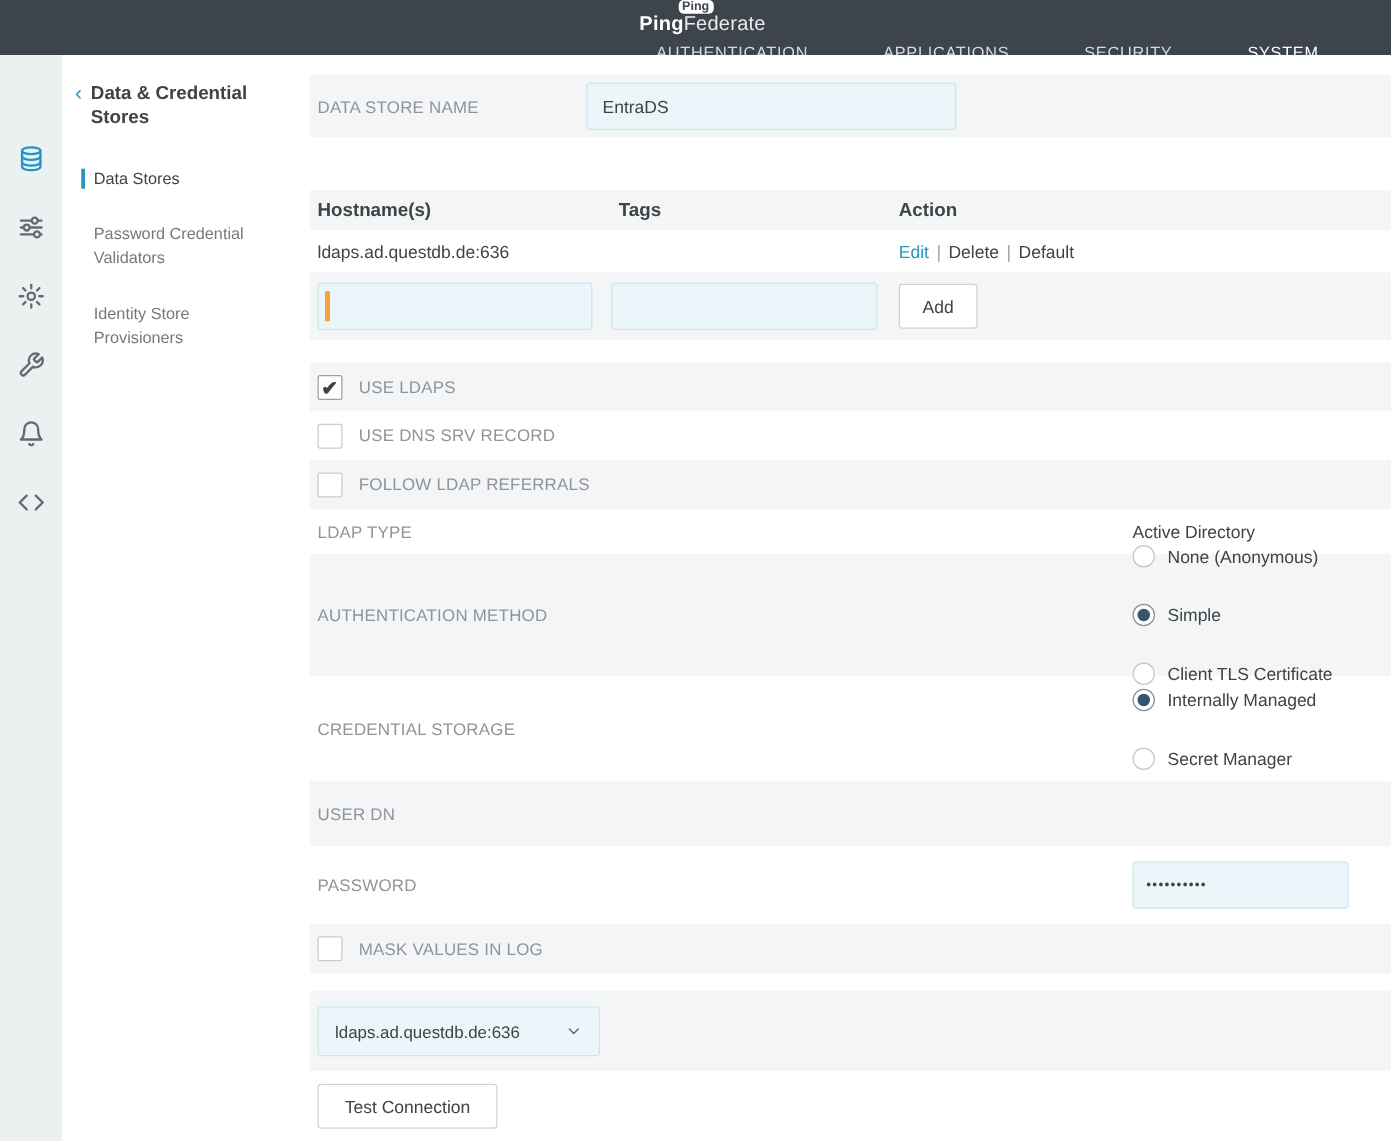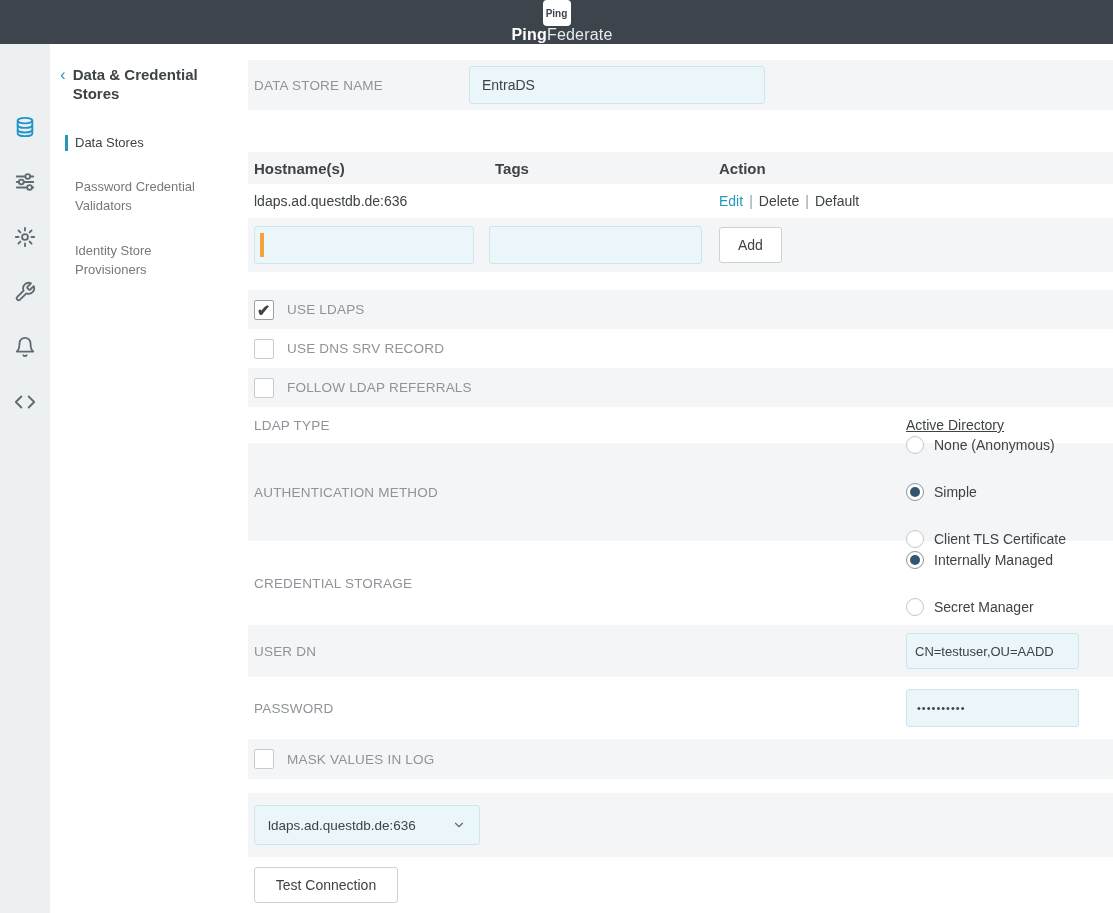--- a/index.html
+++ b/index.html
@@ -39,21 +39,21 @@
   .main { flex:1; background:#fff; padding-left:15px; overflow:hidden; }
   .row { display:flex; align-items:center; padding-left:6px; }
   .band { background:#f4f5f6; }
   .h32{height:32px}.h34{height:34px}.h36{height:36px}.h39{height:39px}.h40{height:40px}
   .h50{height:50px}.h52{height:52px}.h54{height:54px}.h62{height:62px}.h64{height:64px}
   .h84{height:84px}.h98{height:98px}
   .spacer14{height:14px}.spacer16{height:16px}.spacer18{height:18px}.spacer42{height:42px}
   .w173{width:173px}.w213{width:213px}.w215{width:215px}.w220{width:220px}.w296{width:296px}.w652{width:652px}
 
   .field-label { color:#8e9499; font-size:13.5px; letter-spacing:.2px; flex:none; }
-  .value { font-size:14px; color:#3e4346;text-decoration:underline; }
+  .value { font-size:14px; color:#3e4346; }
 
   .text-input { background:#eaf6f9; border:1px solid #cde6ec; border-radius:3px; height:38px; padding:0 12px;
                 font-size:14px; color:#3e4346; font-family:"Liberation Sans", sans-serif; outline:none; }
   .text-input.small { height:36px; font-size:13px; padding:0 8px; }
   .text-input.dots { font-size:11px; letter-spacing:1px; padding:0 10px; }
   .input-wrap { position:relative; display:inline-block; }
   .input-wrap .text-input { width:100%; }
   .caret { position:absolute; left:6px; top:7px; width:4px; height:24px; background:#f2a33b; }
 
   .btn { background:#fff; border:1px solid #cfd2d3; border-radius:3px; height:36px; padding:0 18px;
@@ -95,20 +95,26 @@
 </head>
 <body>
 
 <header class="topbar">
   <div class="logo-box">
     <span>Ping</span>
   </div>
   <div class="brand">
     <span>Ping</span><span class="light">Federate</span>
   </div>
+  <nav class="topnav">
+    <div class="nav-item">AUTHENTICATION</div>
+    <div class="nav-item">APPLICATIONS</div>
+    <div class="nav-item">SECURITY</div>
+    <div class="nav-item active">SYSTEM</div>
+  </nav>
 </header>
 
 <div class="app">
 
   <div class="rail">
     <div class="rail-icon active">
       <svg width="22" height="22" viewBox="0 0 24 24">
           <ellipse cx="12" cy="5" rx="8" ry="3"></ellipse>
           <path d="M4 5v5c0 1.7 3.6 3 8 3s8-1.3 8-3V5"></path>
           <path d="M4 10v5c0 1.7 3.6 3 8 3s8-1.3 8-3v-5"></path>
@@ -242,21 +248,20 @@
         </label>
         <label class="radio-option">
           <span class="radio"></span>
           <span class="opt-label">Secret Manager</span>
         </label>
       </div>
     </div>
 
     <div class="row band h52">
       <div class="field-label w652">USER DN</div>
-      <input class="text-input small w173" value="CN=testuser,OU=AADD" style="">
     </div>
 
     <div class="row h62">
       <div class="field-label w652">PASSWORD</div>
       <input class="text-input dots w173" value="••••••••••" style="">
     </div>
 
     <div class="row band h40">
       <span class="checkbox"></span>
       <span class="field-label">MASK VALUES IN LOG</span>

